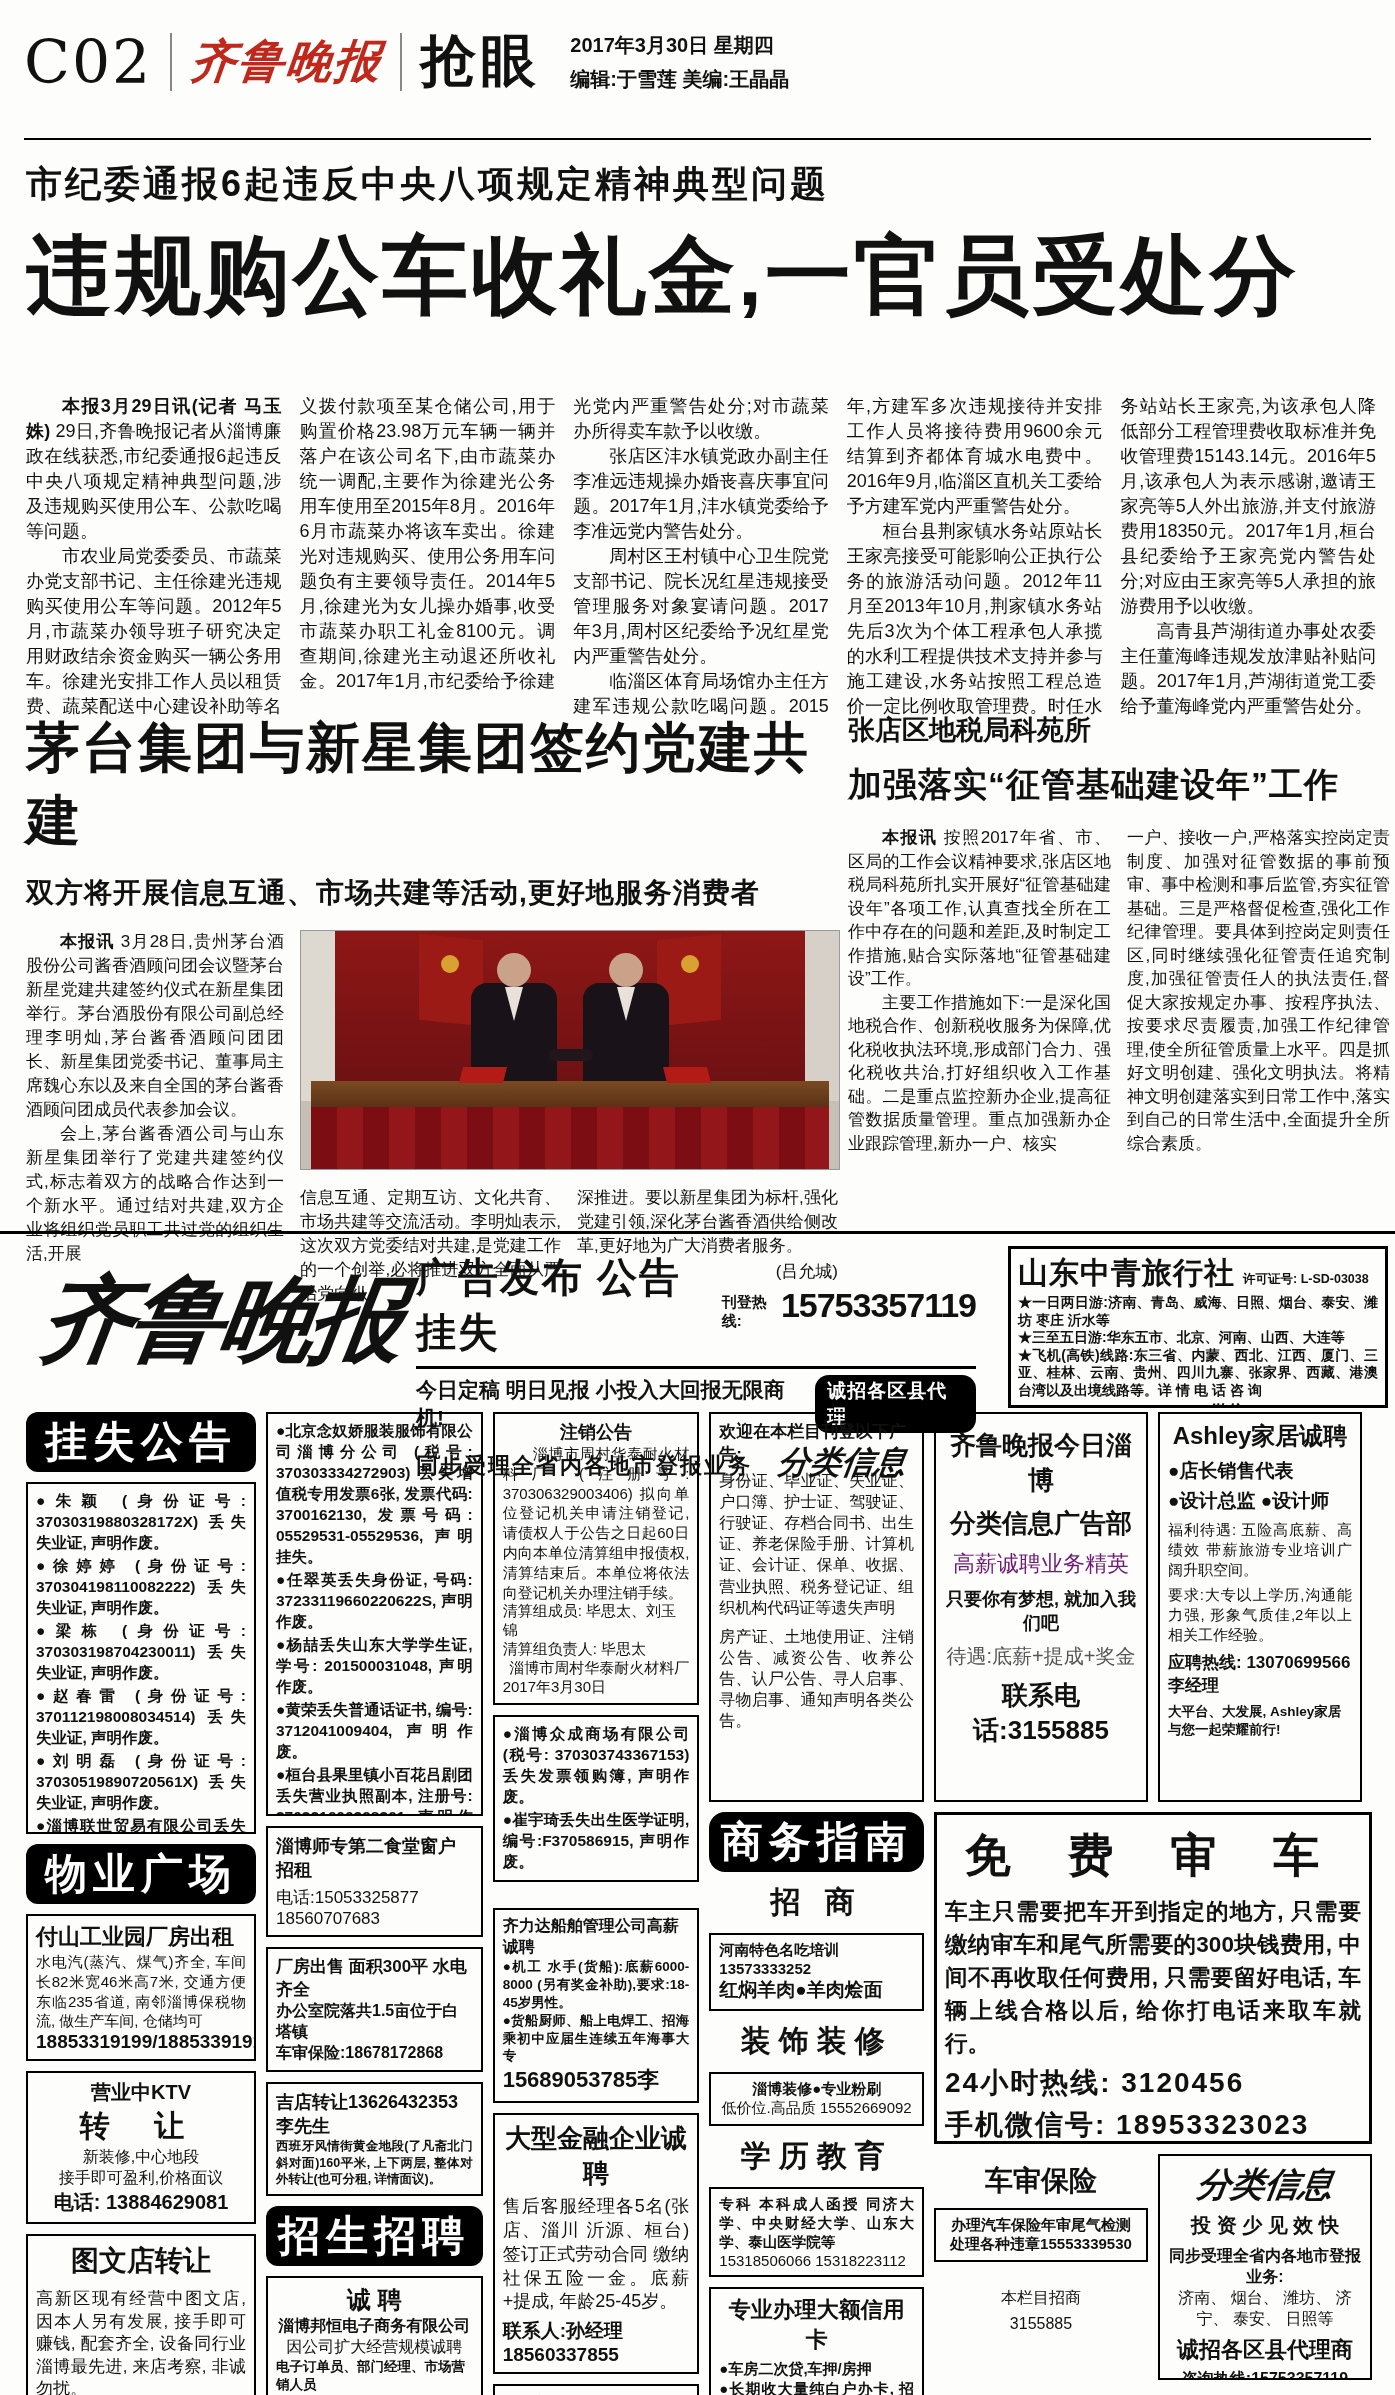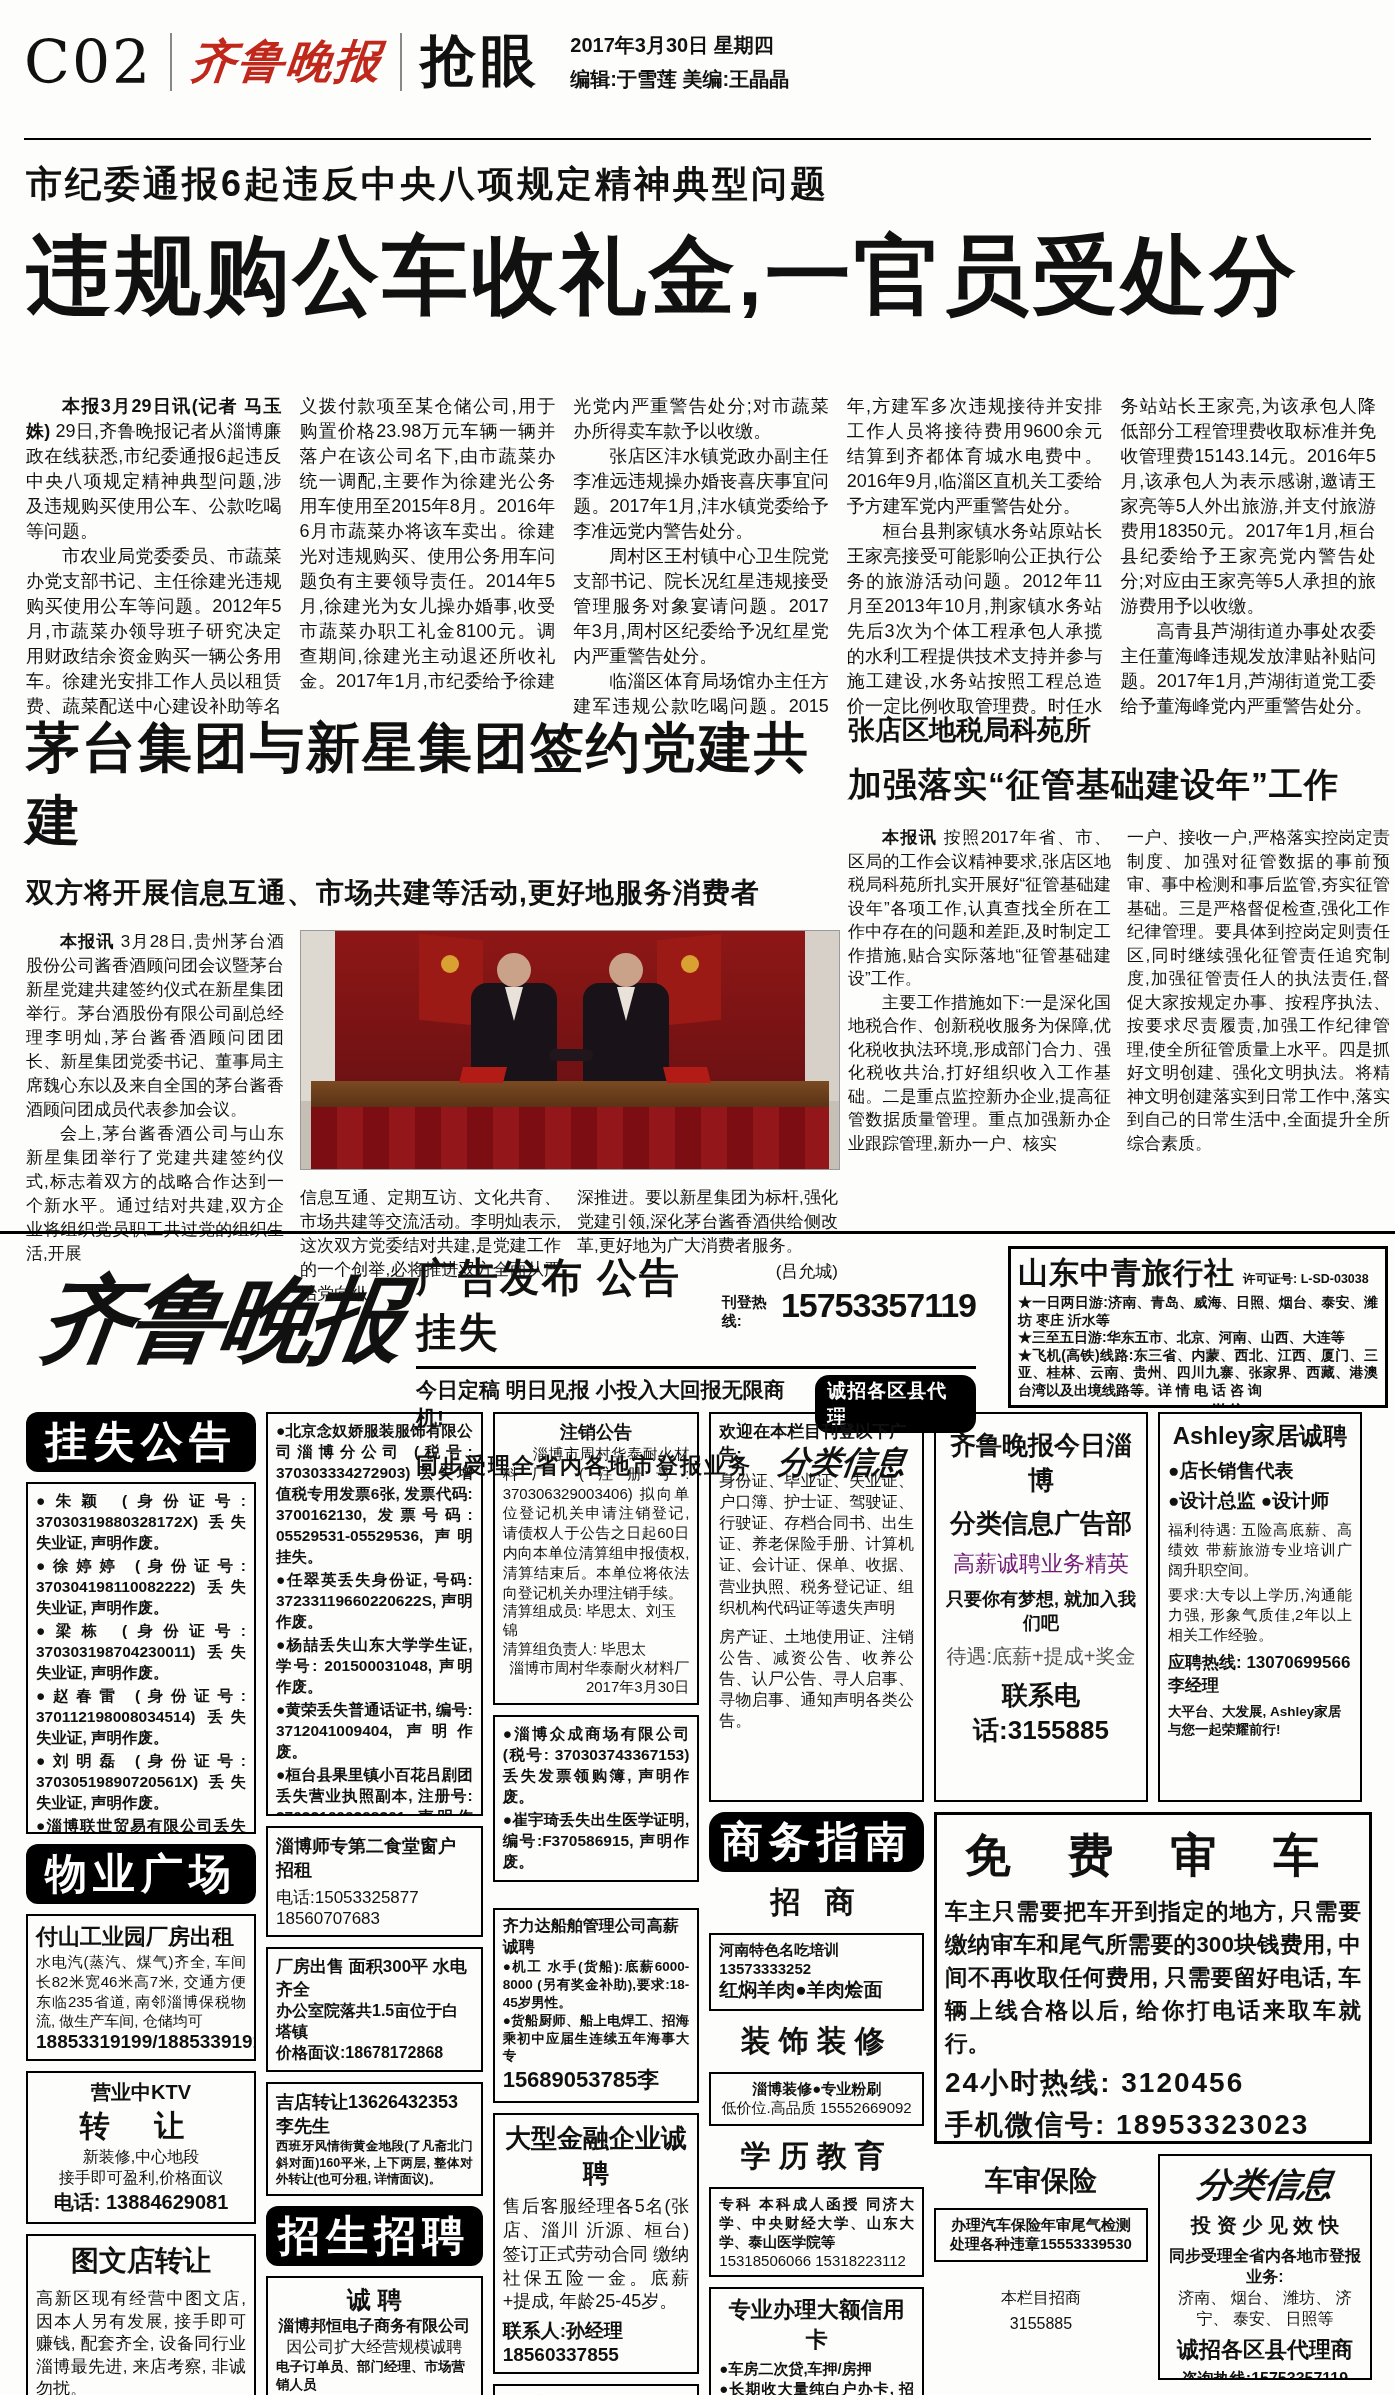--- a/index.html
+++ b/index.html
@@ -280,21 +280,21 @@
         <p class="notice">●桓台县果里镇小百花吕剧团丢失营业执照副本, 注册号: 370321600298361, 声明作废。</p>
 
       </div>
       <div class="cbox">
         <div class="fs18 heavy">淄博师专第二食堂窗户招租</div>
         <div class="fs17 mt4">电话:15053325877  18560707683</div>
       </div>
       <div class="cbox">
         <div class="fs17 heavy">厂房出售   面积300平 水电齐全</div>
         <div class="fs16 bold">办公室院落共1.5亩位于白塔镇</div>
-        <div class="fs16 bold">价格面议:18678172868</div>
+        <div class="fs16 bold">车审保险:18678172868</div>
       </div>
       <div class="cbox">
         <div class="fs18 heavy">吉店转让13626432353李先生</div>
         <p class="fs12 tight bold just">西班牙风情街黄金地段(了凡斋北门斜对面)160平米, 上下两层, 整体对外转让(也可分租, 详情面议)。</p>
       </div>
       <div class="black-hdr">招生招聘</div>
       <div class="cbox" style="height:262px">
         <div class="fs24 heavy t-c">诚  聘</div>
         <div class="fs16 bold t-c">淄博邦恒电子商务有限公司</div>
         <div class="fs16 t-c">因公司扩大经营规模诚聘</div>
@@ -304,21 +304,21 @@
       </div>
     </div>
 
     <div class="colC">
       <div class="cbox">
         <div class="fs18 heavy t-c">注销公告</div>
         <p class="fs15 tight just" style="text-indent:2em">淄博市周村华泰耐火材料厂 (注册号: 370306329003406) 拟向单位登记机关申请注销登记, 请债权人于公告之日起60日内向本单位清算组申报债权, 清算结束后。本单位将依法向登记机关办理注销手续。</p>
         <div class="fs15">清算组成员: 毕思太、刘玉锦</div>
         <div class="fs15">清算组负责人: 毕思太</div>
         <div class="fs15" style="text-align:right">淄博市周村华泰耐火材料厂</div>
-        <div class="fs15" style="text-align:right">2017年3月30日</div>
+        <div class="fs15" style="">2017年3月30日</div>
       </div>
       <div class="cbox">
         <p class="notice">●淄博众成商场有限公司 (税号: 370303743367153) 丢失发票领购簿, 声明作废。</p>
         <p class="notice">●崔宇琦丢失出生医学证明, 编号:F370586915, 声明作废。</p>
       </div>
       <div class="cbox" style="margin-top:26px">
         <div class="fs16 heavy">齐力达船舶管理公司高薪诚聘</div>
         <p class="fs13 tight bold just">●机工 水手(货船):底薪6000-8000 (另有奖金补助),要求:18-45岁男性。</p>
         <p class="fs13 tight bold just">●货船厨师、船上电焊工、招海乘初中应届生连续五年海事大专</p>
         <div class="fs22 heavy">15689053785李</div>

